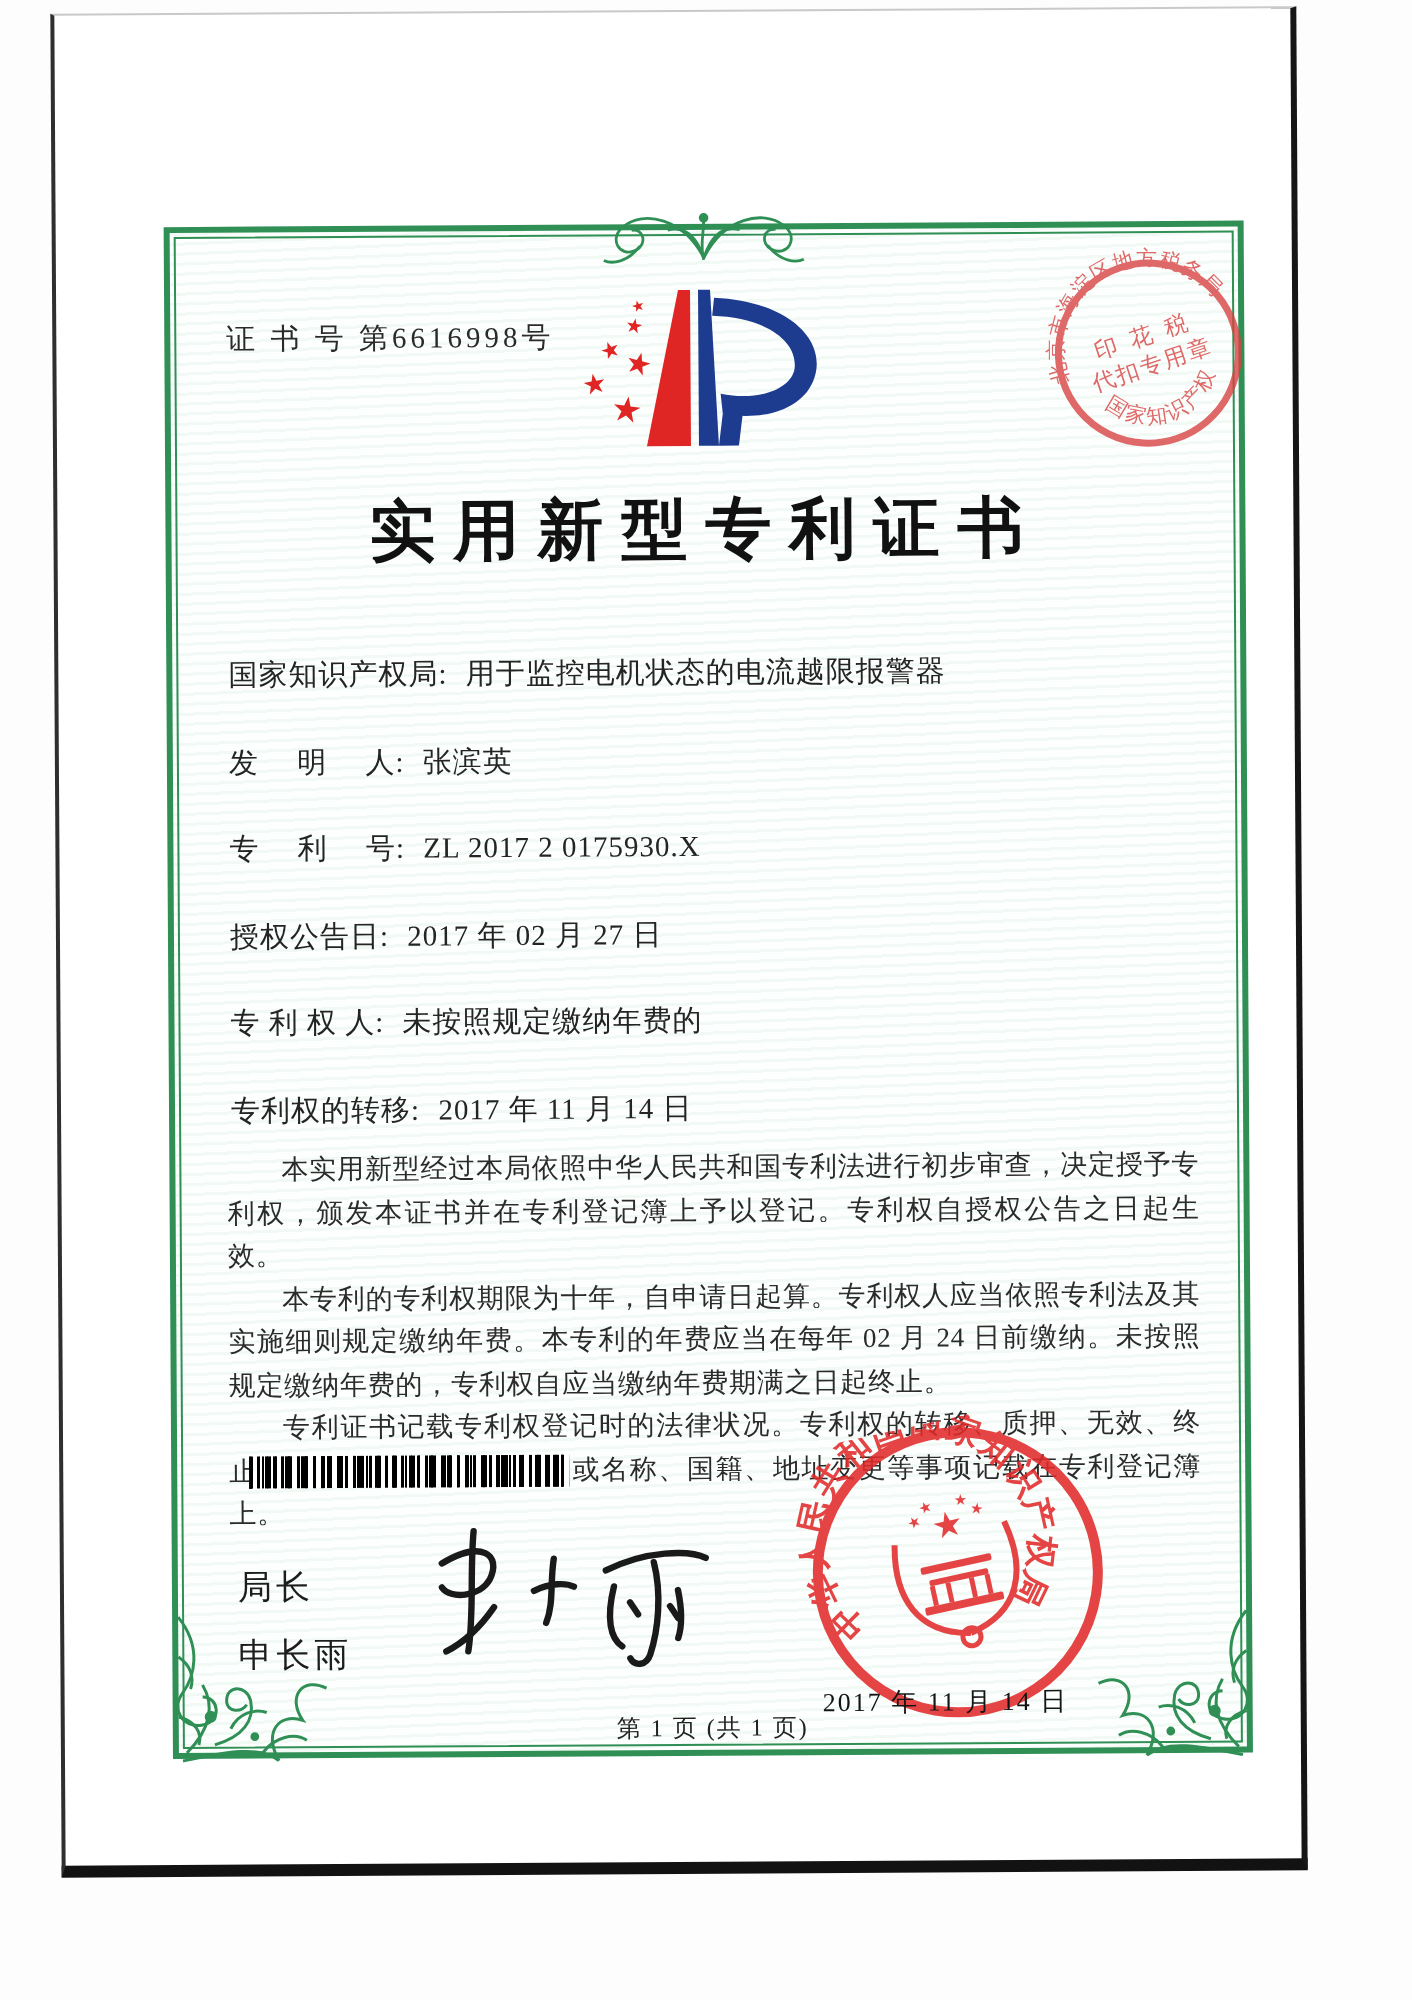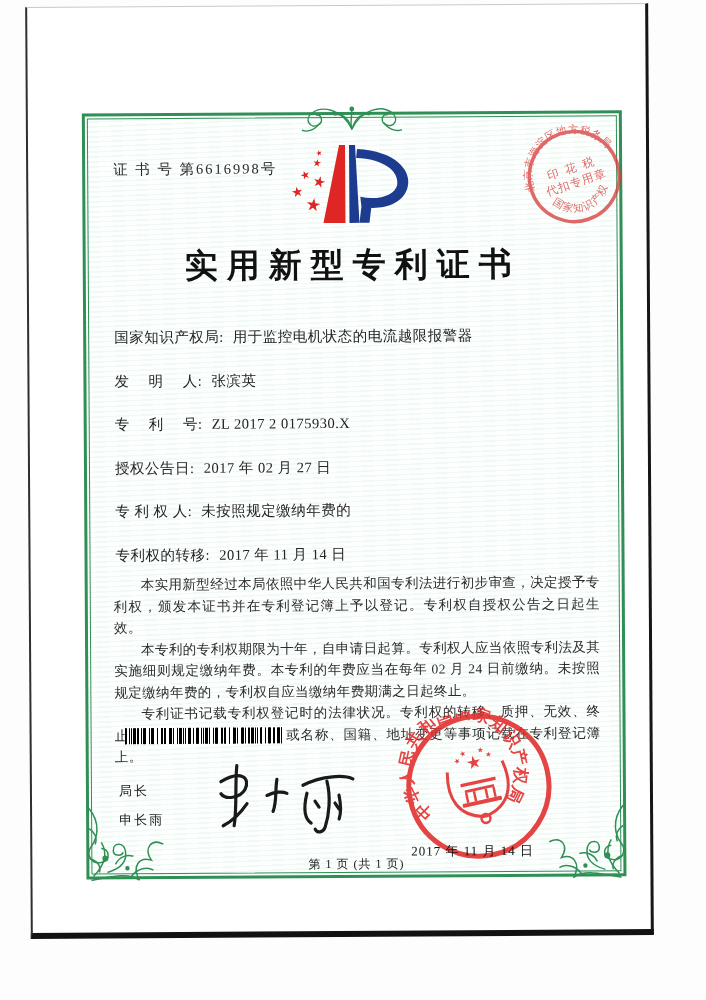--- a/index.html
+++ b/index.html
@@ -52,21 +52,21 @@
   }
   .paragraphs p{margin:0;text-indent:2em;text-align:justify;}
   .barcode{
     position:absolute;left:36px;top:612px;width:160px;height:16px;
     background-color:#fff;
     background-image:
       repeating-linear-gradient(90deg,#000 0 1.5px,transparent 1.5px 4px),
       repeating-linear-gradient(90deg,#000 0 1px,transparent 1px 6.5px),
       repeating-linear-gradient(90deg,#000 0 2px,transparent 2px 9px);
   }
-  .director{position:absolute;left:30px;top:666px;font-size:13px;color:#1d1d1d;
+  .director{position:absolute;left:30px;top:666px;font-size:17px;color:#1d1d1d;
     font-family:"Liberation Sans","DejaVu Sans",sans-serif;}
   .director div{margin-bottom:11px;letter-spacing:2px;}
   .signature{position:absolute;left:118px;top:636px;width:160px;height:92px;}
   .seal{position:absolute;left:314px;top:596px;width:152px;height:152px;transform:rotate(-12deg);}
   .seal-date{
     position:absolute;left:322px;top:728px;font-size:13px;color:#141414;
     letter-spacing:1px;white-space:nowrap;
   }
   .page-footer{
     position:absolute;left:0;top:741px;width:100%;text-align:center;

